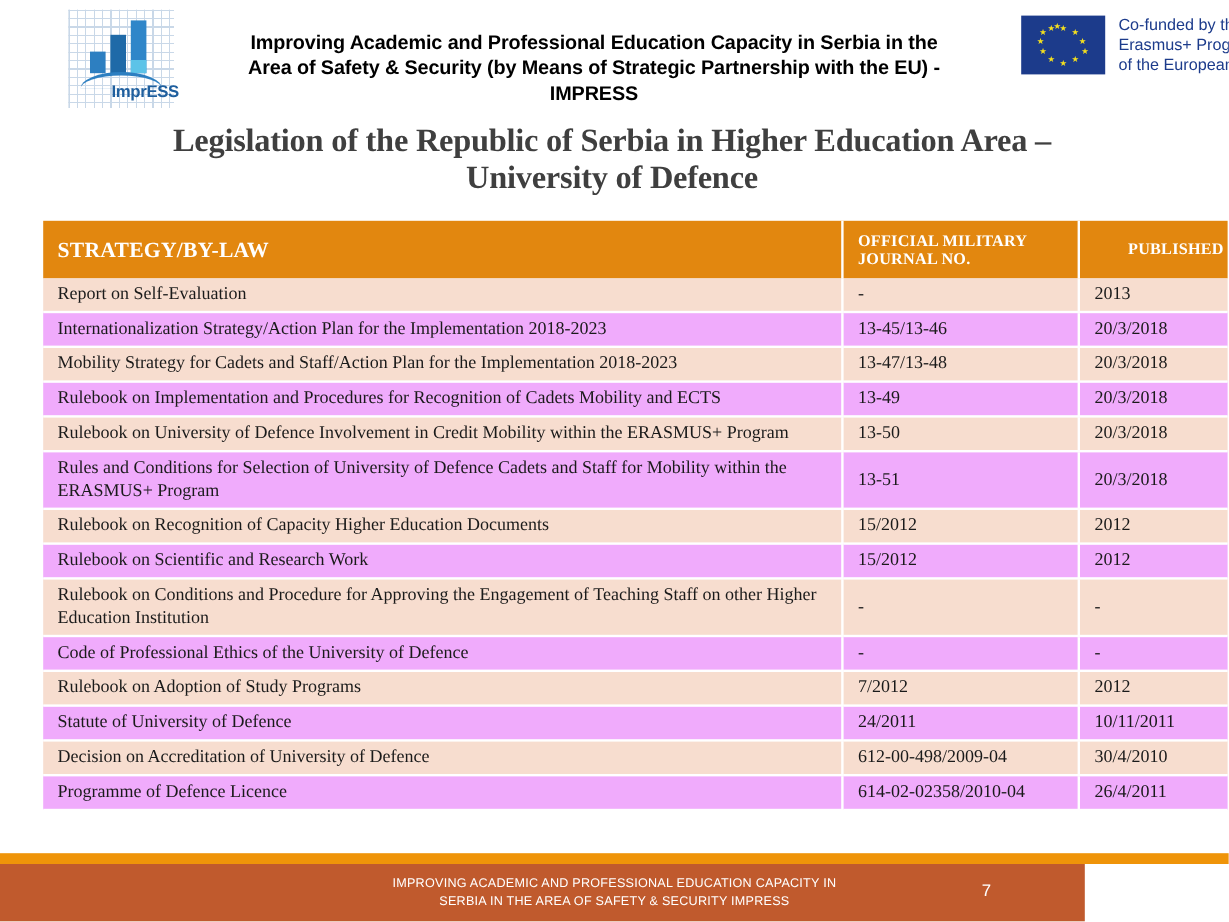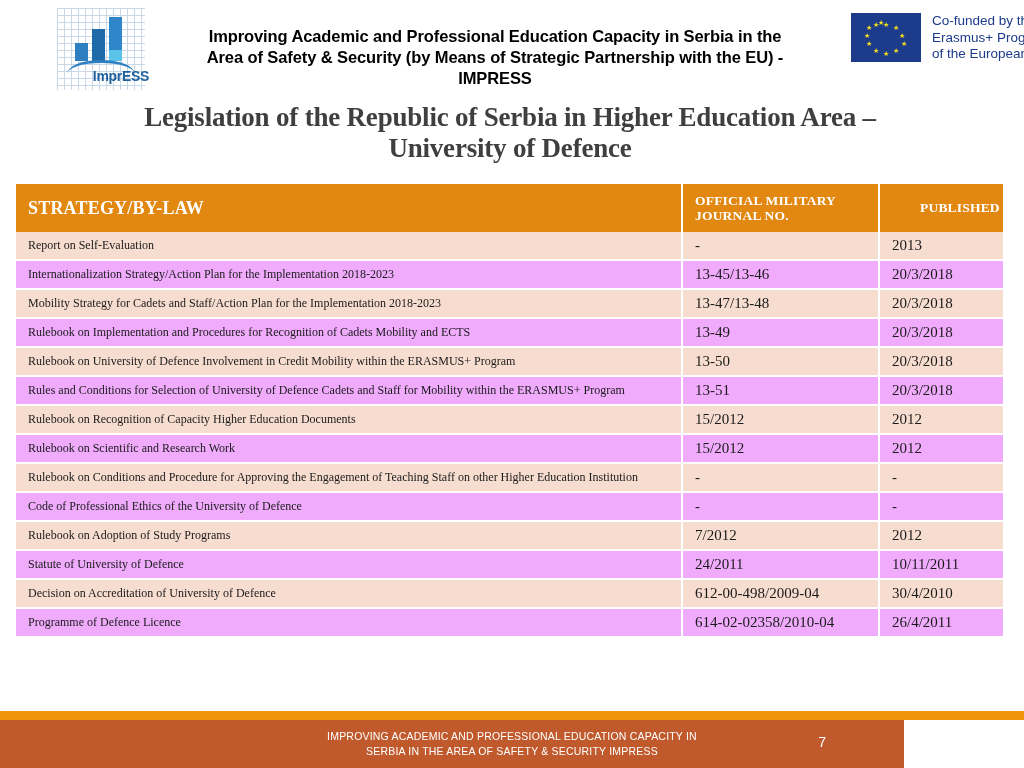--- a/index.html
+++ b/index.html
@@ -137,20 +137,21 @@
   .table-wrap {
     position: absolute;
     left: 16px;
     top: 184px;
     width: 987px;
   }
   table.legislation {
     border-collapse: collapse;
     width: 987px;
     table-layout: fixed;
+    margin-left: 20px;
   }
   table.legislation col.c1 { width: 666px; }
   table.legislation col.c2 { width: 197px; }
   table.legislation col.c3 { width: 124px; }
 
   table.legislation thead th {
     background: #e2870f;
     color: #ffffff;
     font-family: "Liberation Serif", serif;
     font-weight: bold;
@@ -161,21 +162,21 @@
     height: 42px;
     box-sizing: border-box;
   }
   table.legislation thead th:last-child { border-right: none; padding-left: 40px; }
   th.h1 { font-size: 18px; letter-spacing: 0.2px; }
   th.h2 { font-size: 13.5px; line-height: 15px; letter-spacing: 0.2px; }
   th.h3 { font-size: 13.5px; letter-spacing: 0.2px; }
 
   table.legislation tbody td {
     font-family: "Liberation Serif", serif;
-    font-size: 12px;
+    font-size: 15px;
     line-height: 19px;
     color: #1a1a1a;
     padding: 4px 10px 4px 12px;
     vertical-align: middle;
     border-right: 2px solid #ffffff;
     border-bottom: 2px solid #ffffff;
     box-sizing: border-box;
   }
   table.legislation tbody td:last-child { border-right: none; }
   table.legislation tbody tr.band-dark td { background: #f7ddcf; }

